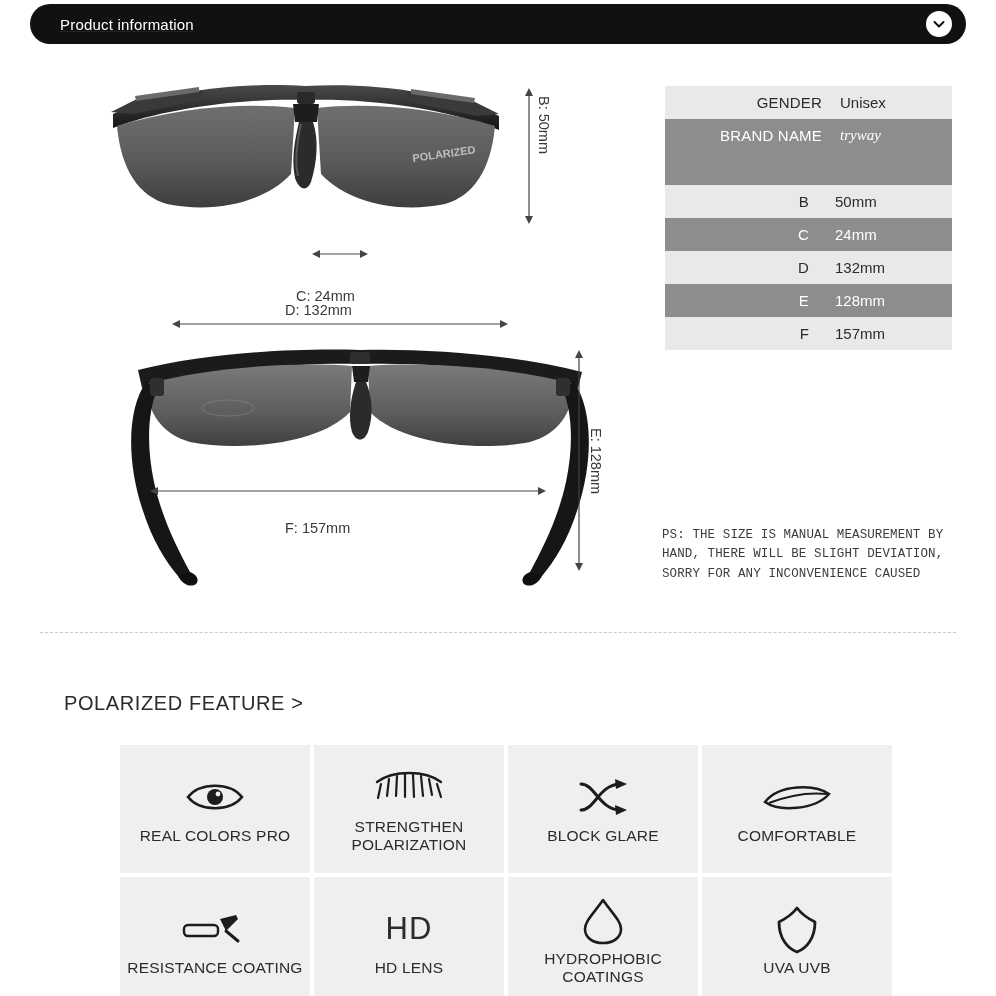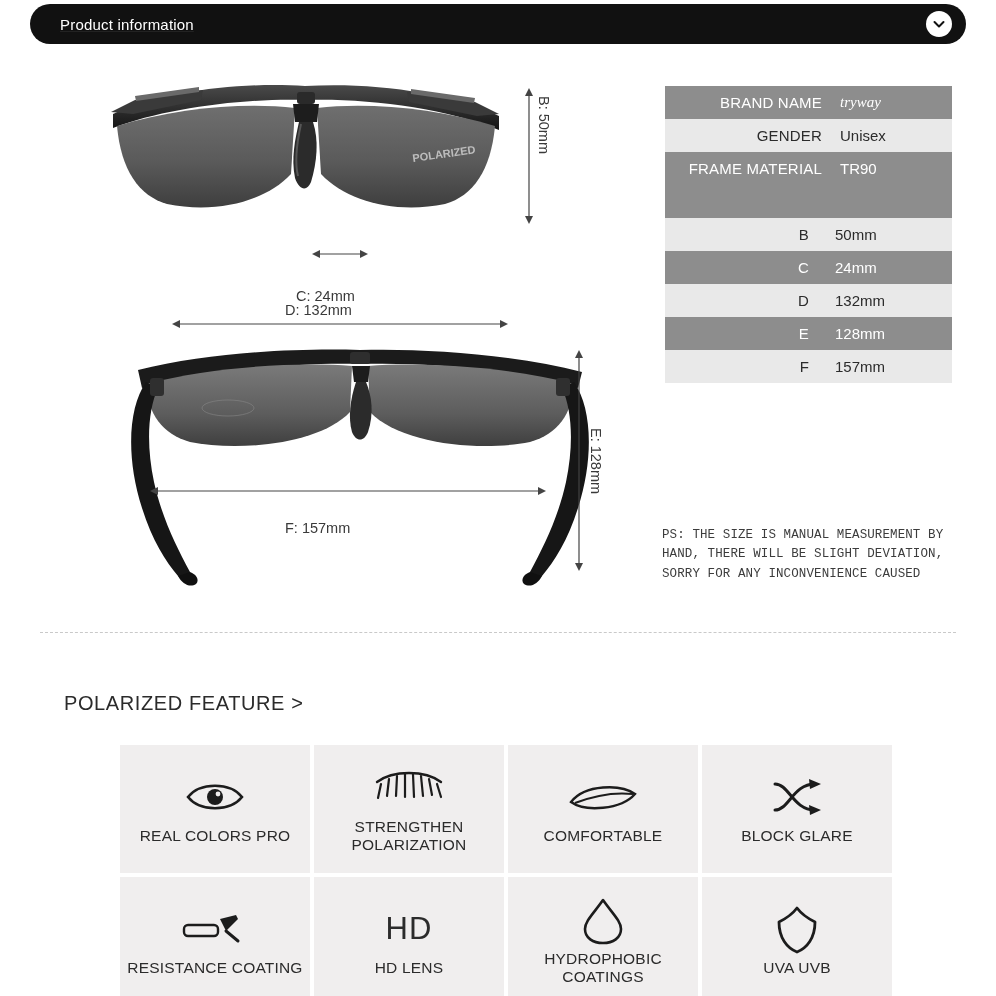--- a/index.html
+++ b/index.html
@@ -288,31 +288,27 @@
   <span class="dim dim-v" style="left:588px;top:380px;">E: 128mm</span>
 
   <svg style="position:absolute;left:148px;top:435px;" width="400" height="16">
     <line x1="6" y1="8" x2="394" y2="8" stroke="#444" stroke-width="1.2"></line>
     <path d="M2 8 L10 4 L10 12 Z" fill="#444"></path>
     <path d="M398 8 L390 4 L390 12 Z" fill="#444"></path>
   </svg>
   <span class="dim" style="left:285px;top:472px;">F: 157mm</span>
 
   <div class="spec-table">
+    <div class="spec-row light">
+      <span class="lbl">GENDER</span>
+      <span class="val">Unisex</span>
+    </div>
     <div class="spec-row gray">
       <span class="lbl">BRAND NAME</span>
       <span class="val brand">tryway</span>
-    </div>
-    <div class="spec-row light">
-      <span class="lbl">GENDER</span>
-      <span class="val">Unisex</span>
-    </div>
-    <div class="spec-row gray">
-      <span class="lbl">FRAME MATERIAL</span>
-      <span class="val">TR90</span>
     </div>
     <div class="spec-row gray">
       <span class="lbl"></span>
       <span class="val"></span>
     </div>
     <div class="spec-row light code">
       <span class="lbl">B</span>
       <span class="val">50mm</span>
     </div>
     <div class="spec-row gray code">
@@ -367,44 +363,44 @@
           <line x1="58" y1="11" x2="61" y2="27"></line>
           <line x1="66" y1="16" x2="70" y2="29"></line>
         </g>
       </svg>
     </div>
     <div class="feature-label">STRENGTHEN POLARIZATION</div>
   </div>
 
   <div class="feature-cell">
     <div class="feature-icon">
-      <svg width="72" height="34" viewBox="0 0 72 34">
-        <path d="M4 22 C18 4, 54 4, 68 14 C54 30, 18 32, 4 22 Z" fill="none" stroke="#1c1c1c" stroke-width="2.4"></path>
-        <path d="M8 23 C26 16, 48 12, 66 14" fill="none" stroke="#1c1c1c" stroke-width="2"></path>
-      </svg>
-    </div>
-    <div class="feature-label">COMFORTABLE</div>
-  </div>
-
-  <div class="feature-cell">
-    <div class="feature-icon">
       <svg width="56" height="42" viewBox="0 0 56 42">
         <g stroke="#1c1c1c" stroke-width="3" fill="none" stroke-linecap="round">
           <path d="M6 8 C20 8, 24 34, 46 34"></path>
           <path d="M6 34 C20 34, 24 8, 46 8"></path>
         </g>
         <path d="M52 8 L40 3 L41 13 Z" fill="#1c1c1c"></path>
         <path d="M52 34 L40 29 L41 39 Z" fill="#1c1c1c"></path>
       </svg>
     </div>
     <div class="feature-label">BLOCK GLARE</div>
   </div>
 
   <div class="feature-cell">
     <div class="feature-icon">
+      <svg width="72" height="34" viewBox="0 0 72 34">
+        <path d="M4 22 C18 4, 54 4, 68 14 C54 30, 18 32, 4 22 Z" fill="none" stroke="#1c1c1c" stroke-width="2.4"></path>
+        <path d="M8 23 C26 16, 48 12, 66 14" fill="none" stroke="#1c1c1c" stroke-width="2"></path>
+      </svg>
+    </div>
+    <div class="feature-label">COMFORTABLE</div>
+  </div>
+
+  <div class="feature-cell">
+    <div class="feature-icon">
       <svg width="70" height="40" viewBox="0 0 70 40">
         <rect x="4" y="16" width="34" height="11" rx="4" fill="none" stroke="#1c1c1c" stroke-width="2.4"></rect>
         <path d="M40 10 L56 6 L58 10 L46 22 Z" fill="#1c1c1c"></path>
         <path d="M46 22 L58 32" stroke="#1c1c1c" stroke-width="3" stroke-linecap="round" fill="none"></path>
       </svg>
     </div>
     <div class="feature-label">RESISTANCE COATING</div>
   </div>
 
   <div class="feature-cell">

